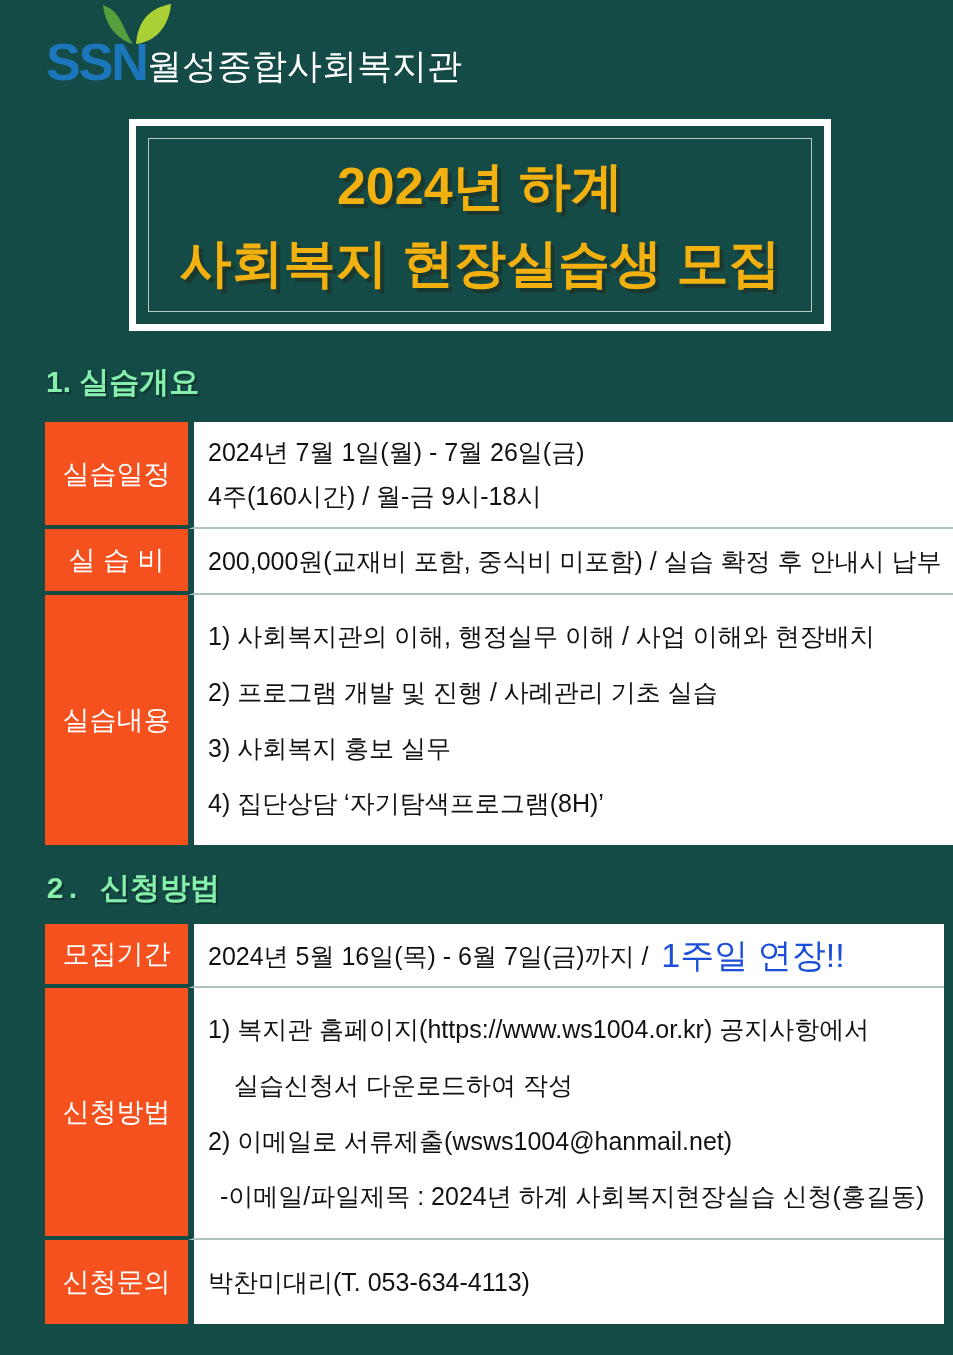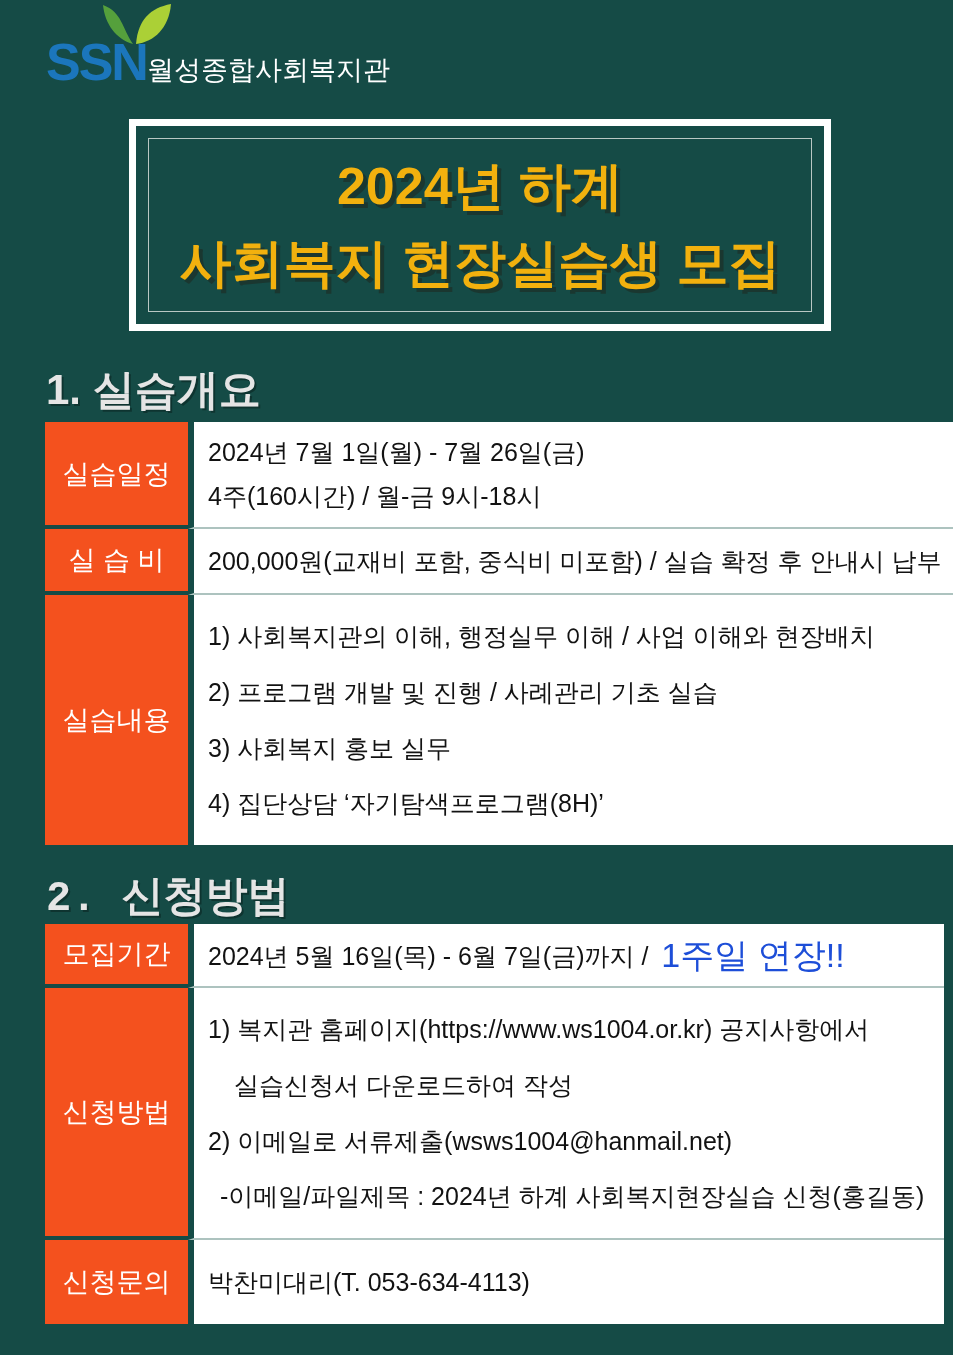--- a/index.html
+++ b/index.html
@@ -16,21 +16,21 @@
     position:absolute; top:36px; left:46px;
     display:flex; align-items:flex-end; 
   }
   .ssn-wrap { position:relative; line-height:1; }
   .ssn-text {
     color:#1b76bc; font-weight:bold; font-size:52px;
     letter-spacing:-2px; line-height:1;
   }
   .ssn-leaves { position:absolute; top:-34px; left:54px; }
   .org-name {
-    color:#ffffff; font-size:27px; line-height:1.1;
+    color:#ffffff; font-size:35px; line-height:1.1;
     font-family:"Liberation Serif", serif; padding-bottom:2px;
   }
 
   
   .title-box {
     position:absolute; left:129px; top:119px;
     width:702px; height:212px;
     border:7px solid #ffffff; box-sizing:border-box;
     background:#154b46;
   }
@@ -42,21 +42,21 @@
   }
   .title-line {
     color:#f2b10e; font-weight:bold; font-size:52px; line-height:1.1;
     text-shadow:4px 4px 0 rgba(30,42,34,0.6);
     white-space:nowrap;
   }
 
   
   .section-heading {
     position:absolute; left:46px;
-    color:#e5e5e5; font-weight:bold; font-size:42px;
+    color:#86efac; font-weight:bold; font-size:30px;
     text-shadow:2px 2px 0 rgba(0,0,0,0.30);
   }
   .heading-1 { top:362px; }
   .heading-2 { top:868px;font-family:Liberation Mono, monospace; }
 
   
   .info-table {
     position:absolute; left:45px; width:863px;
     display:grid; grid-template-columns:143px 1fr;
   }

